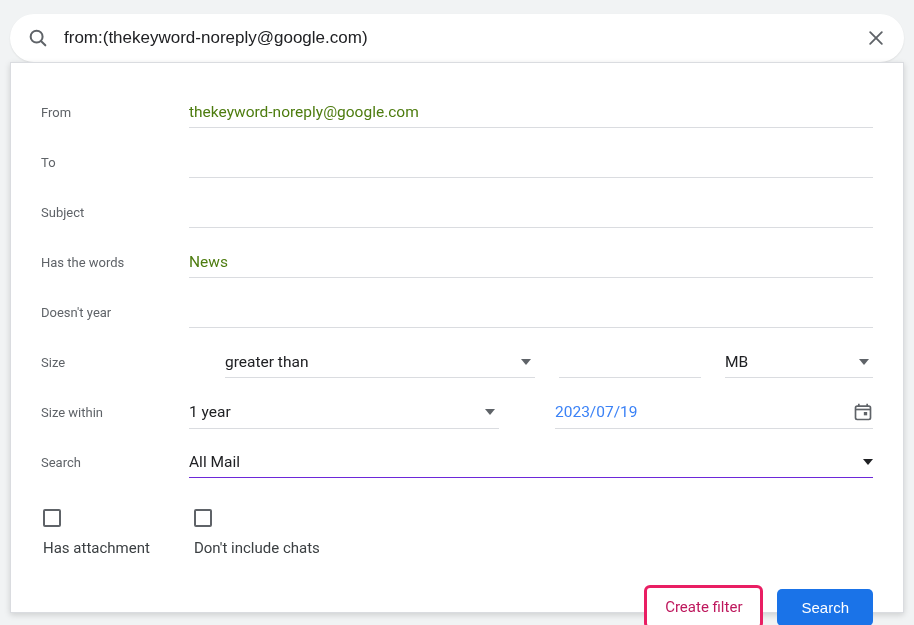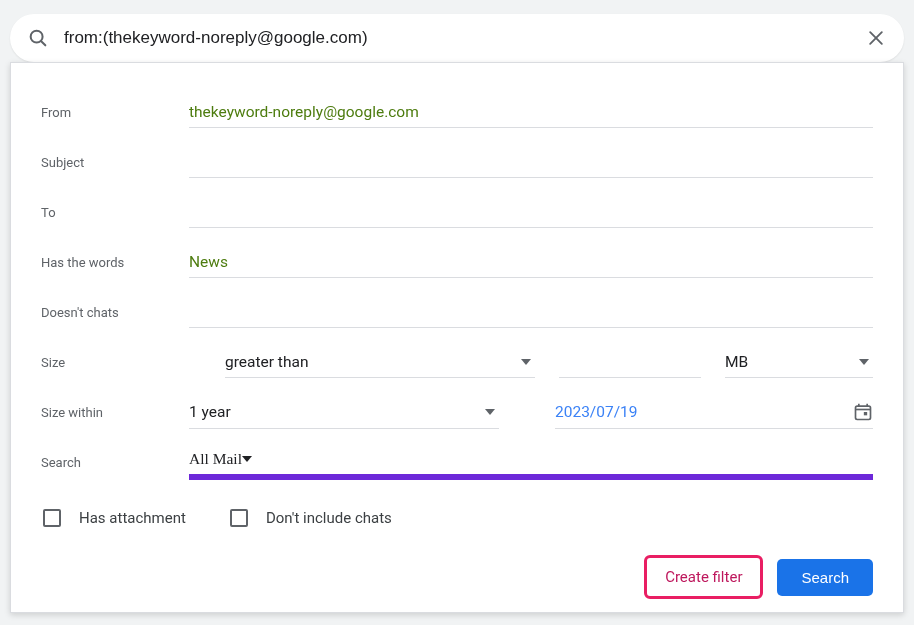--- a/index.html
+++ b/index.html
@@ -115,38 +115,39 @@
       display: flex;
       gap: 56px;
     }
     .date-range { flex: 0 0 310px; }
     .date-value { flex: 1; display: flex; align-items: center; border-bottom: 1px solid #dadce0; padding: 6px 0;}
     .date-value .date-text { flex: 1; font-size: 15.5px; color: #3b82f6; }
     .date-value .cal-icon { color: #5f6368; }
     .search-scope {
       display: flex;
       align-items: center;
-      border-bottom: 6px solid #6d28d9;
+      justify-content: space-between;
+      border-bottom: 1px solid #6d28d9;
       padding: 6px 0;
       font-size: 15.5px;
       color: #202124;
       cursor: pointer;
-      font-family: Liberation Serif, serif;
     }
     .checkbox-row {
       display: flex;
       gap: 44px;
       margin-top: 22px;
       padding-left: 2px;
     }
     .checkbox-item {
       display: flex;
       align-items: flex-start;
-      gap: 18px;
-      cursor: pointer;
+      gap: 12px;
+      cursor: pointer;
+      flex-direction: column;
     }
     .checkbox-box {
       width: 18px;
       height: 18px;
       border: 2px solid #5f6368;
       border-radius: 2px;
     }
     .checkbox-label {
       font-size: 15px;
       color: #3c4043;
@@ -201,42 +202,42 @@
 <div class="filter-panel">
 
   <div class="form-row">
     <div class="form-label">From</div>
     <div class="form-field">
       <input class="text-input" type="text" value="thekeyword-noreply@google.com" style="">
     </div>
   </div>
 
   <div class="form-row">
+    <div class="form-label">To</div>
+    <div class="form-field">
+      <input class="text-input" type="text" value="" style="">
+    </div>
+  </div>
+
+  <div class="form-row">
     <div class="form-label">Subject</div>
     <div class="form-field">
       <input class="text-input" type="text" value="" style="">
     </div>
   </div>
 
   <div class="form-row">
-    <div class="form-label">To</div>
-    <div class="form-field">
-      <input class="text-input" type="text" value="" style="">
-    </div>
-  </div>
-
-  <div class="form-row">
     <div class="form-label">Has the words</div>
     <div class="form-field">
       <input class="text-input" type="text" value="News" style="">
     </div>
   </div>
 
   <div class="form-row">
-    <div class="form-label">Doesn't chats</div>
+    <div class="form-label">Doesn't year</div>
     <div class="form-field">
       <input class="text-input" type="text" value="" style="">
     </div>
   </div>
 
   <div class="form-row size-row">
     <div class="form-label">Size</div>
     <div class="form-field">
       <div class="select-field size-condition">
         <span>greater than</span>

